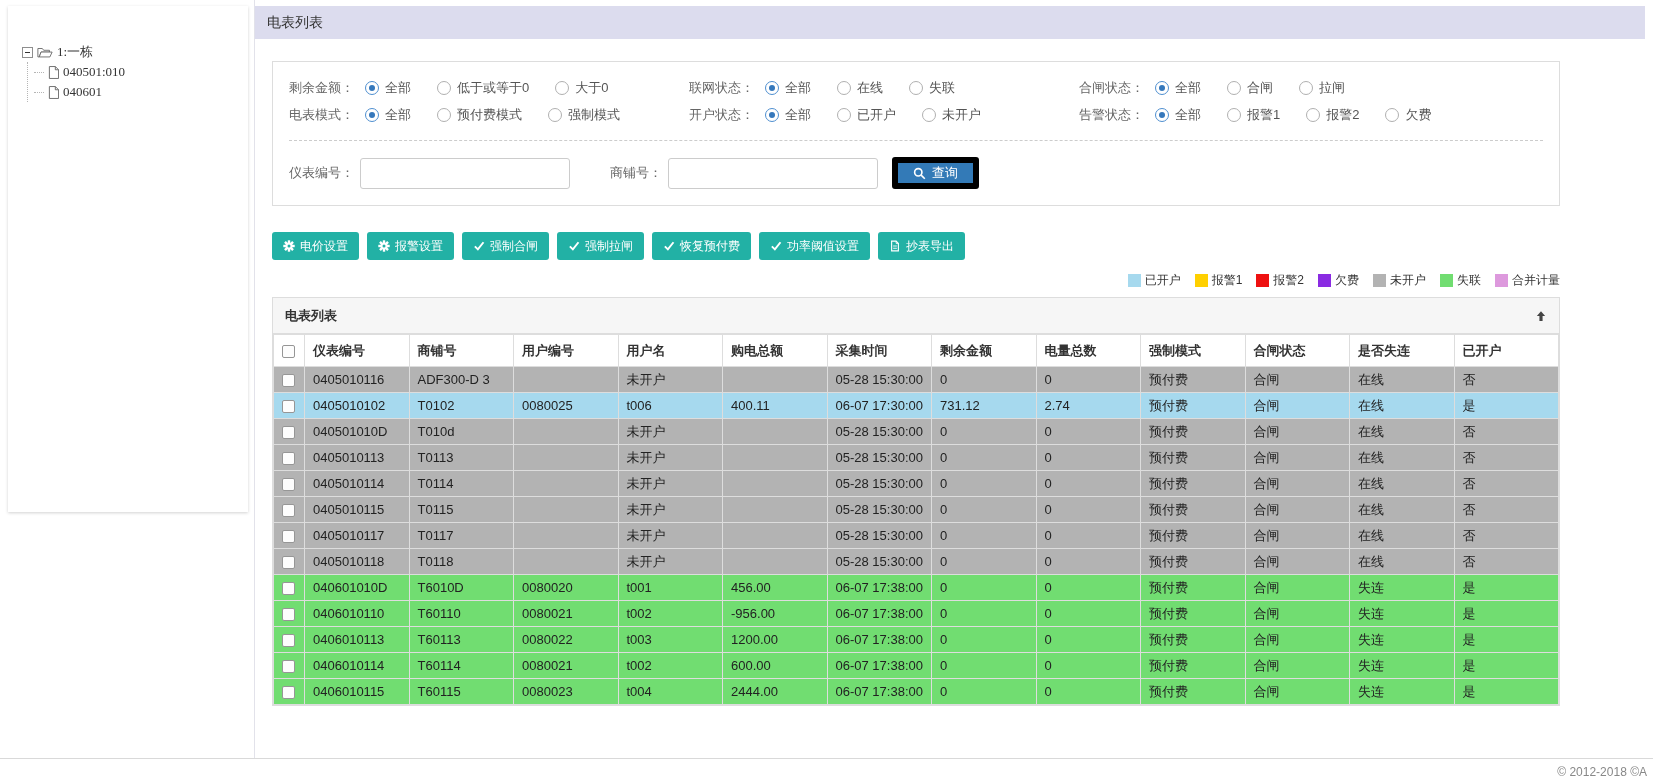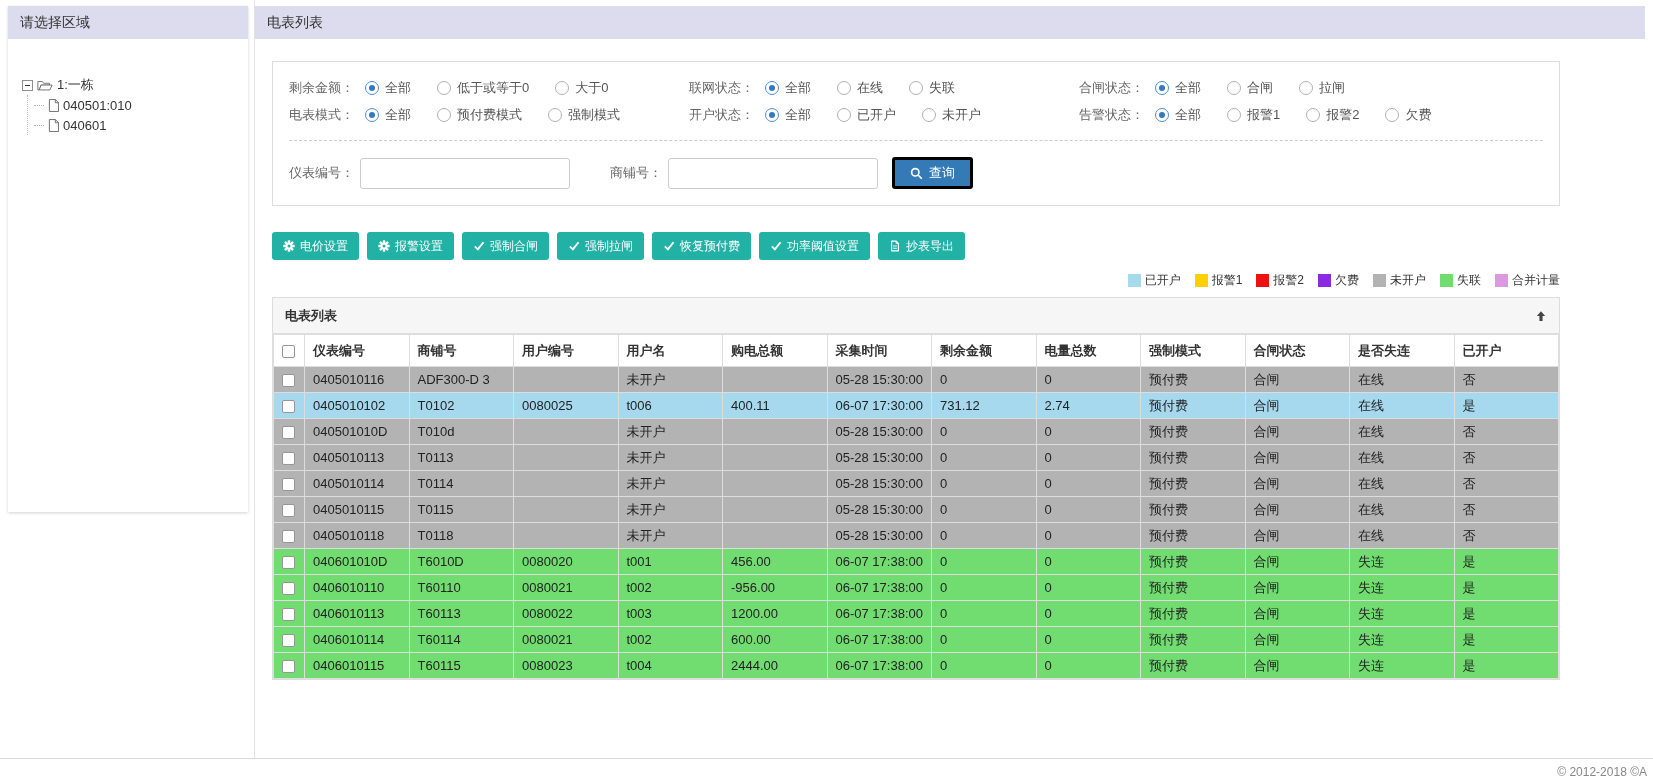--- a/index.html
+++ b/index.html
@@ -6,21 +6,21 @@
   html,body { margin:0; padding:0; }
   body { font-family:"Liberation Sans","DejaVu Sans",sans-serif; }
   .screen { position:relative; width:1653px; height:784px; background:#fff; overflow:hidden;
             display:flex; font-size:13px; color:#333; }
 
   
   .sidebar { flex:0 0 255px; width:255px; border-right:1px solid #e2e2ea; padding:6px 6px 0 8px; }
   .side-panel { background:#fff; height:506px; box-shadow:0 1px 3px rgba(0,0,0,.18); }
   .panel-hd { background:var(--lavender,#dcdcee); height:33px; line-height:33px; padding:0 12px;
               font-size:14px; color:#333; }
-  .tree { padding:36px 14px; }
+  .tree { padding:36px 14px;font-family:Liberation Serif, serif; }
   .tree-row { display:flex; align-items:center; height:20px; gap:4px; cursor:default; white-space:nowrap; }
   .minusbox { width:11px; height:11px; border:1px solid #8e8e8e; background:#fff; position:relative;
               display:inline-block; flex:0 0 11px; }
   .minusbox::after { content:""; position:absolute; left:2px; right:2px; top:4px; border-top:1px solid #333; }
   .tico { display:inline-flex; align-items:center; }
   .tree-kids { margin-left:5px; padding-left:6px; border-left:1px dotted #b5b5b5; }
   .dash { display:inline-block; width:10px; border-top:1px dotted #b5b5b5; height:0; flex:0 0 10px; }
 
   
   .main { flex:1; min-width:0; padding:6px 8px 0 0; }
@@ -39,21 +39,21 @@
   .radio.sel { border-color:#4f8fd0; }
   .radio.sel::after { content:""; position:absolute; left:3px; top:3px; width:6px; height:6px;
                       border-radius:50%; background:#3578bc; }
   .f-divider { border:none; border-top:1px dashed #ccc; margin:12px 0 16px; }
   .search-row { display:flex; align-items:center; }
   .search-row .s-label { color:#666; margin-right:6px; }
   .text-input { width:210px; height:31px; border:1px solid #ccc; border-radius:3px; padding:0 8px;
                 font-size:13px; color:#333; outline:none; }
   .gap1 { width:40px; }
   .btn-search { margin-left:14px; height:32px; padding:0 15px; background:var(--blue,#337ab7);
-                border:3px solid #000000; border-radius:3px; color:#fff; font-size:13px;
+                border:6px solid #000000; border-radius:3px; color:#fff; font-size:13px;
                 display:inline-flex; align-items:center; gap:6px; cursor:pointer; }
 
   
   .toolbar { margin-top:26px; display:flex; gap:8px; }
   .btn-teal { background:var(--teal,#22b1a5); border:none; border-radius:3px; color:#fff;
               height:28px; padding:0 11px; font-size:12px; display:inline-flex; align-items:center;
               gap:5px; cursor:pointer; }
   .b-ic { display:inline-flex; align-items:center; }
   .hole { fill:var(--teal,#22b1a5); }
 
@@ -83,21 +83,20 @@
             border-top:1px solid #d9d9d9; display:flex; justify-content:flex-end; align-items:center;
             padding:0 6px; font-size:12px; color:#888; }
 </style>
 </head>
 <body>
 
 <div class="screen">
 
   <aside class="sidebar">
     <div class="side-panel">
-      <div class="panel-hd">请选择区域</div>
       <div class="tree">
         <div class="tree-row">
           <span class="minusbox"></span>
           <span class="tico">
             <svg width="16" height="13" viewBox="0 0 18 14">
                 <path fill="#fff" stroke="#666" d="M1 2.5h5l1.5 2H14v2H4.5L2.5 12H1z"></path>
                 <path fill="#fff" stroke="#666" d="M4.5 6.5h12.5L14.5 12H2.6z"></path>
               </svg>
           </span>
           <span class="tlabel">1:一栋</span>
@@ -473,20 +472,35 @@
                 <td style="background: rgb(179, 179, 179);">05-28 15:30:00</td>
                 <td style="background: rgb(179, 179, 179);">0</td>
                 <td style="background: rgb(179, 179, 179);">0</td>
                 <td style="background: rgb(179, 179, 179);">预付费</td>
                 <td style="background: rgb(179, 179, 179);">合闸</td>
                 <td style="background: rgb(179, 179, 179);">在线</td>
                 <td style="background: rgb(179, 179, 179);">否</td>
               </tr>
               <tr>
                 <td class="cb" style="background: rgb(179, 179, 179);"><input type="checkbox" style=""></td>
+                <td style="background: rgb(179, 179, 179);">0405010117</td>
+                <td style="background: rgb(179, 179, 179);">T0117</td>
+                <td style="background: rgb(179, 179, 179);"></td>
+                <td style="background: rgb(179, 179, 179);">未开户</td>
+                <td style="background: rgb(179, 179, 179);"></td>
+                <td style="background: rgb(179, 179, 179);">05-28 15:30:00</td>
+                <td style="background: rgb(179, 179, 179);">0</td>
+                <td style="background: rgb(179, 179, 179);">0</td>
+                <td style="background: rgb(179, 179, 179);">预付费</td>
+                <td style="background: rgb(179, 179, 179);">合闸</td>
+                <td style="background: rgb(179, 179, 179);">在线</td>
+                <td style="background: rgb(179, 179, 179);">否</td>
+              </tr>
+              <tr>
+                <td class="cb" style="background: rgb(179, 179, 179);"><input type="checkbox" style=""></td>
                 <td style="background: rgb(179, 179, 179);">0405010118</td>
                 <td style="background: rgb(179, 179, 179);">T0118</td>
                 <td style="background: rgb(179, 179, 179);"></td>
                 <td style="background: rgb(179, 179, 179);">未开户</td>
                 <td style="background: rgb(179, 179, 179);"></td>
                 <td style="background: rgb(179, 179, 179);">05-28 15:30:00</td>
                 <td style="background: rgb(179, 179, 179);">0</td>
                 <td style="background: rgb(179, 179, 179);">0</td>
                 <td style="background: rgb(179, 179, 179);">预付费</td>
                 <td style="background: rgb(179, 179, 179);">合闸</td>

